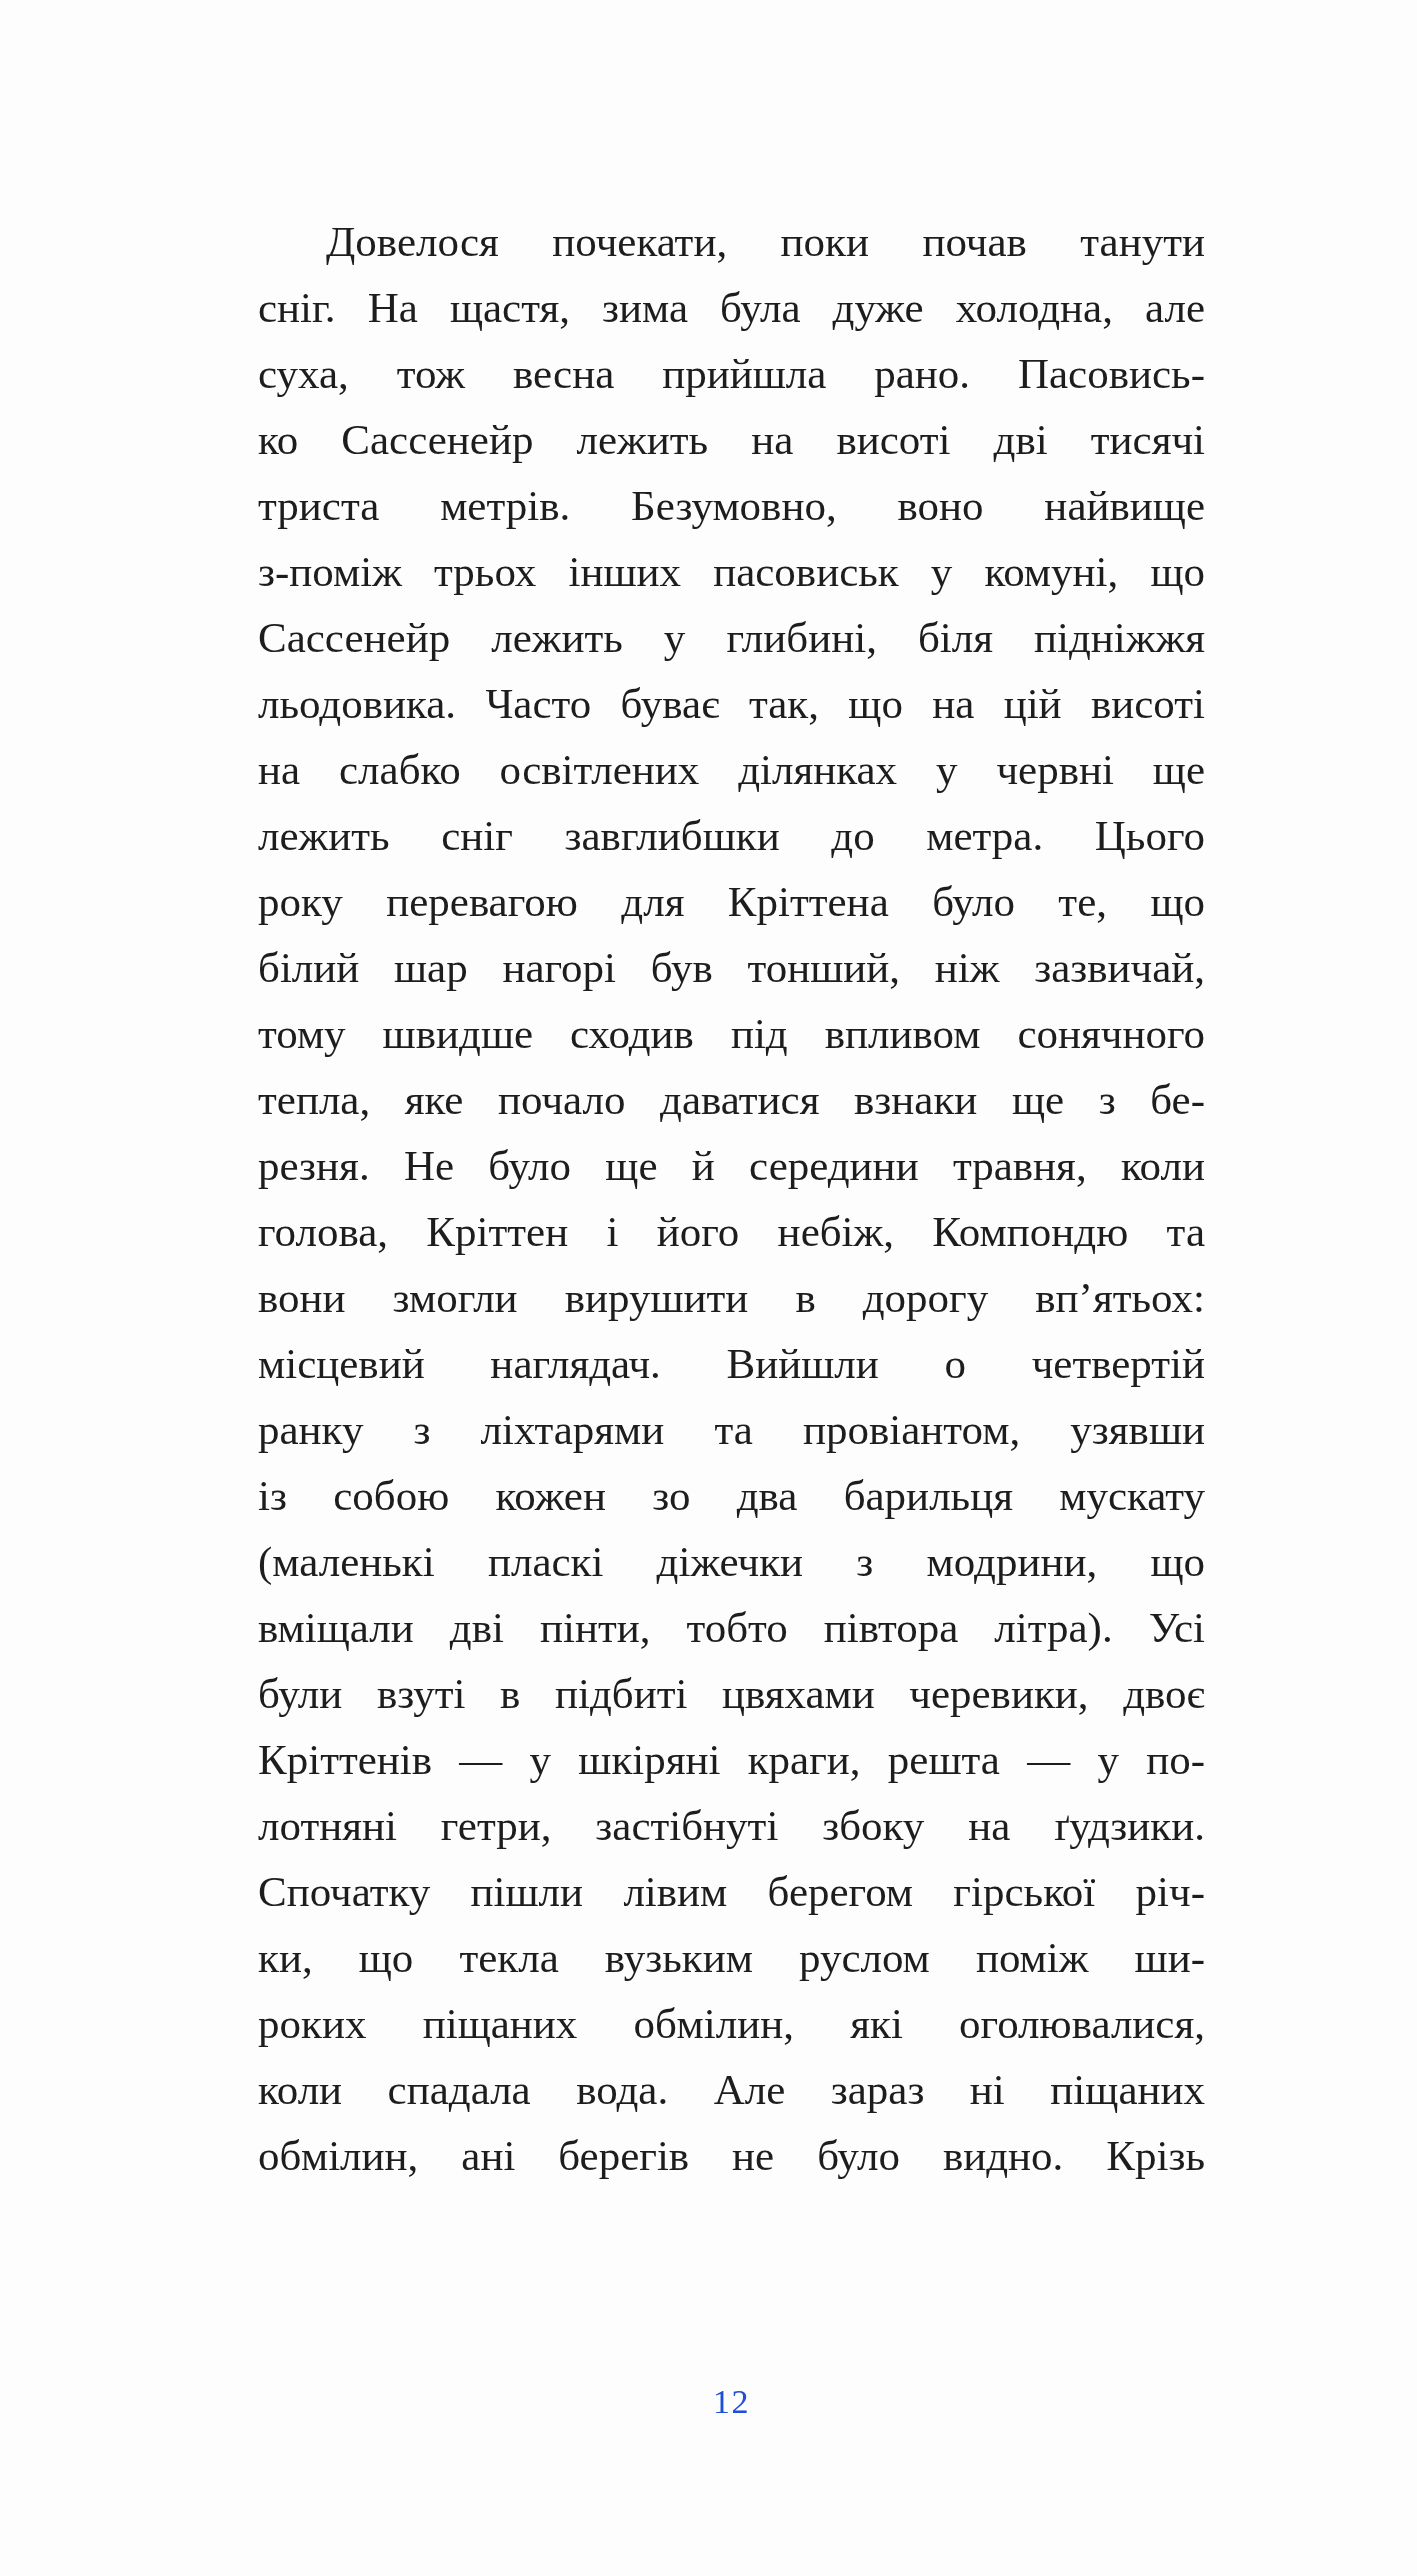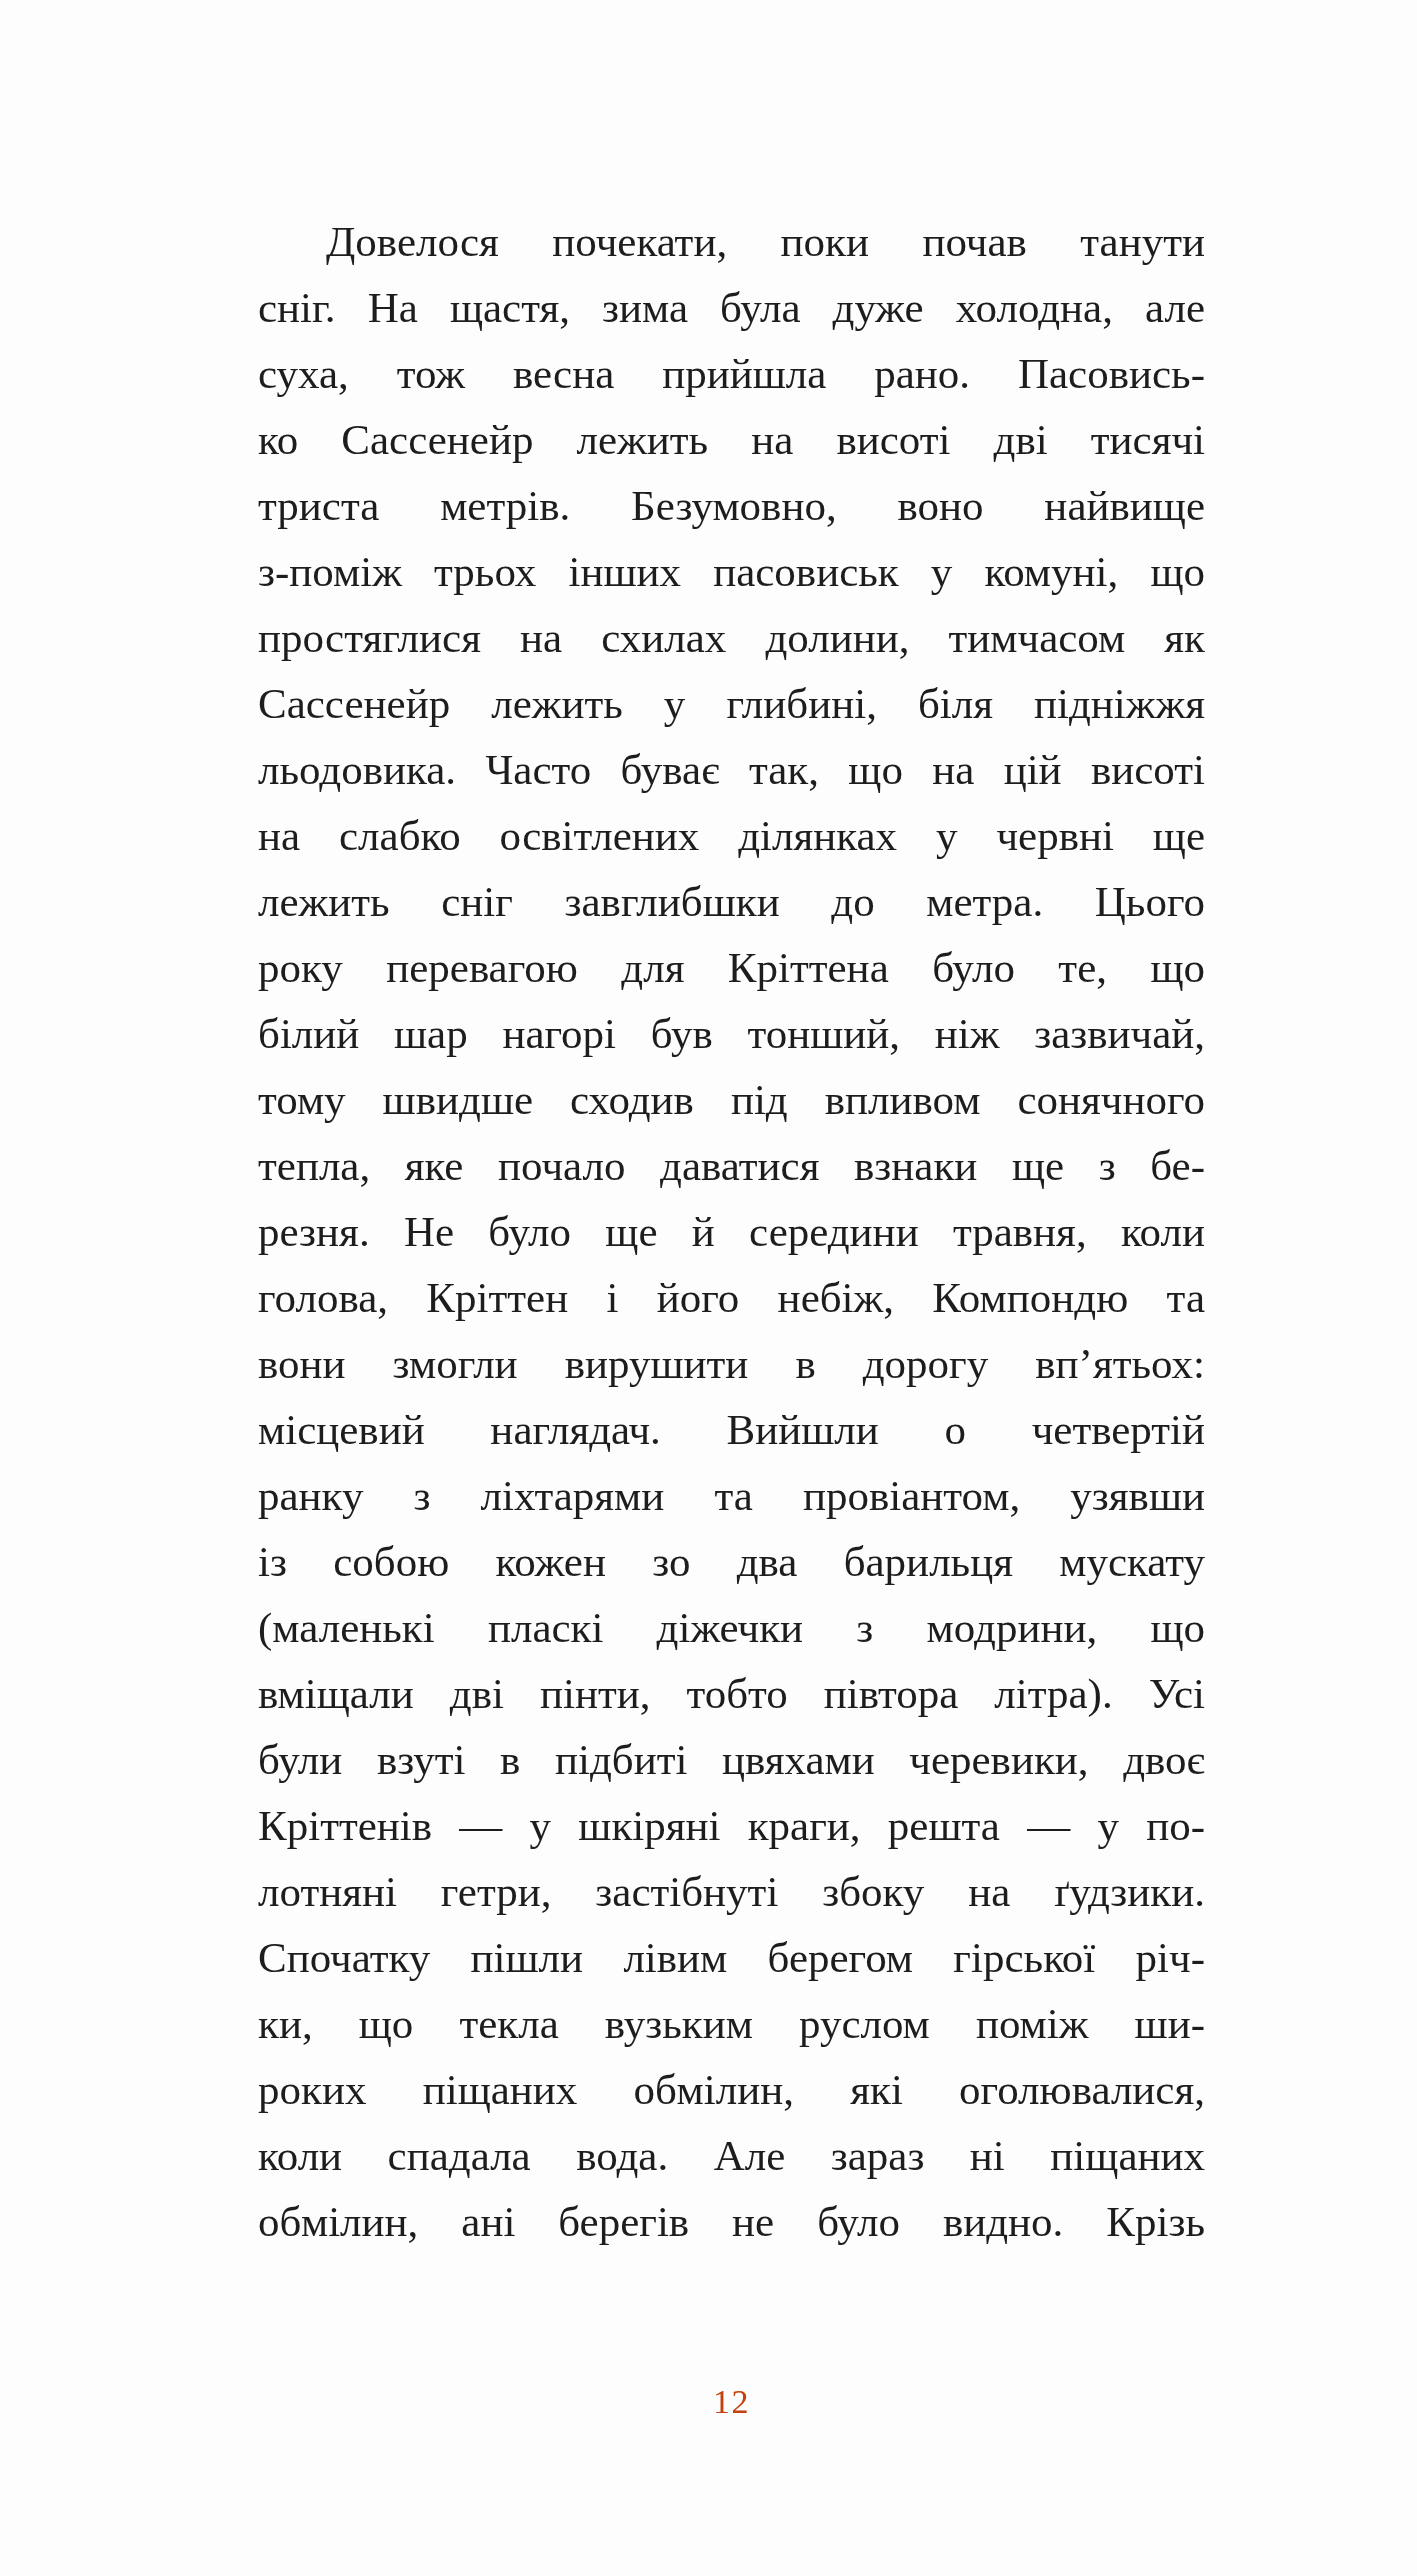--- a/index.html
+++ b/index.html
@@ -41,35 +41,34 @@
   }
   .page-number {
     position: absolute;
     top: 2380px;
     left: 258px;
     width: 947px;
     text-align: center;
     font-size: 34px;
     line-height: 44px;
     letter-spacing: 1.5px;
-    color: #c2410c;
+    color: #1d4ed8;
   }
 </style>
 </head>
 <body>
 
 <div class="page">
   <div class="text-column" id="text-column">
       <div class="line indent">Довелося почекати, поки почав танути</div>
       <div class="line">сніг. На щастя, зима була дуже холодна, але</div>
       <div class="line">суха, тож весна прийшла рано. Пасовись-</div>
       <div class="line">ко Сассенейр лежить на висоті дві тисячі</div>
       <div class="line">триста метрів. Безумовно, воно найвище</div>
       <div class="line">з-поміж трьох інших пасовиськ у комуні, що</div>
-      <div class="line">простяглися на схилах долини, тимчасом як</div>
       <div class="line">Сассенейр лежить у глибині, біля підніжжя</div>
       <div class="line">льодовика. Часто буває так, що на цій висоті</div>
       <div class="line">на слабко освітлених ділянках у червні ще</div>
       <div class="line">лежить сніг завглибшки до метра. Цього</div>
       <div class="line">року перевагою для Кріттена було те, що</div>
       <div class="line">білий шар нагорі був тонший, ніж зазвичай,</div>
       <div class="line">тому швидше сходив під впливом сонячного</div>
       <div class="line">тепла, яке почало даватися взнаки ще з бе-</div>
       <div class="line">резня. Не було ще й середини травня, коли</div>
       <div class="line">голова, Кріттен і його небіж, Компондю та</div>

